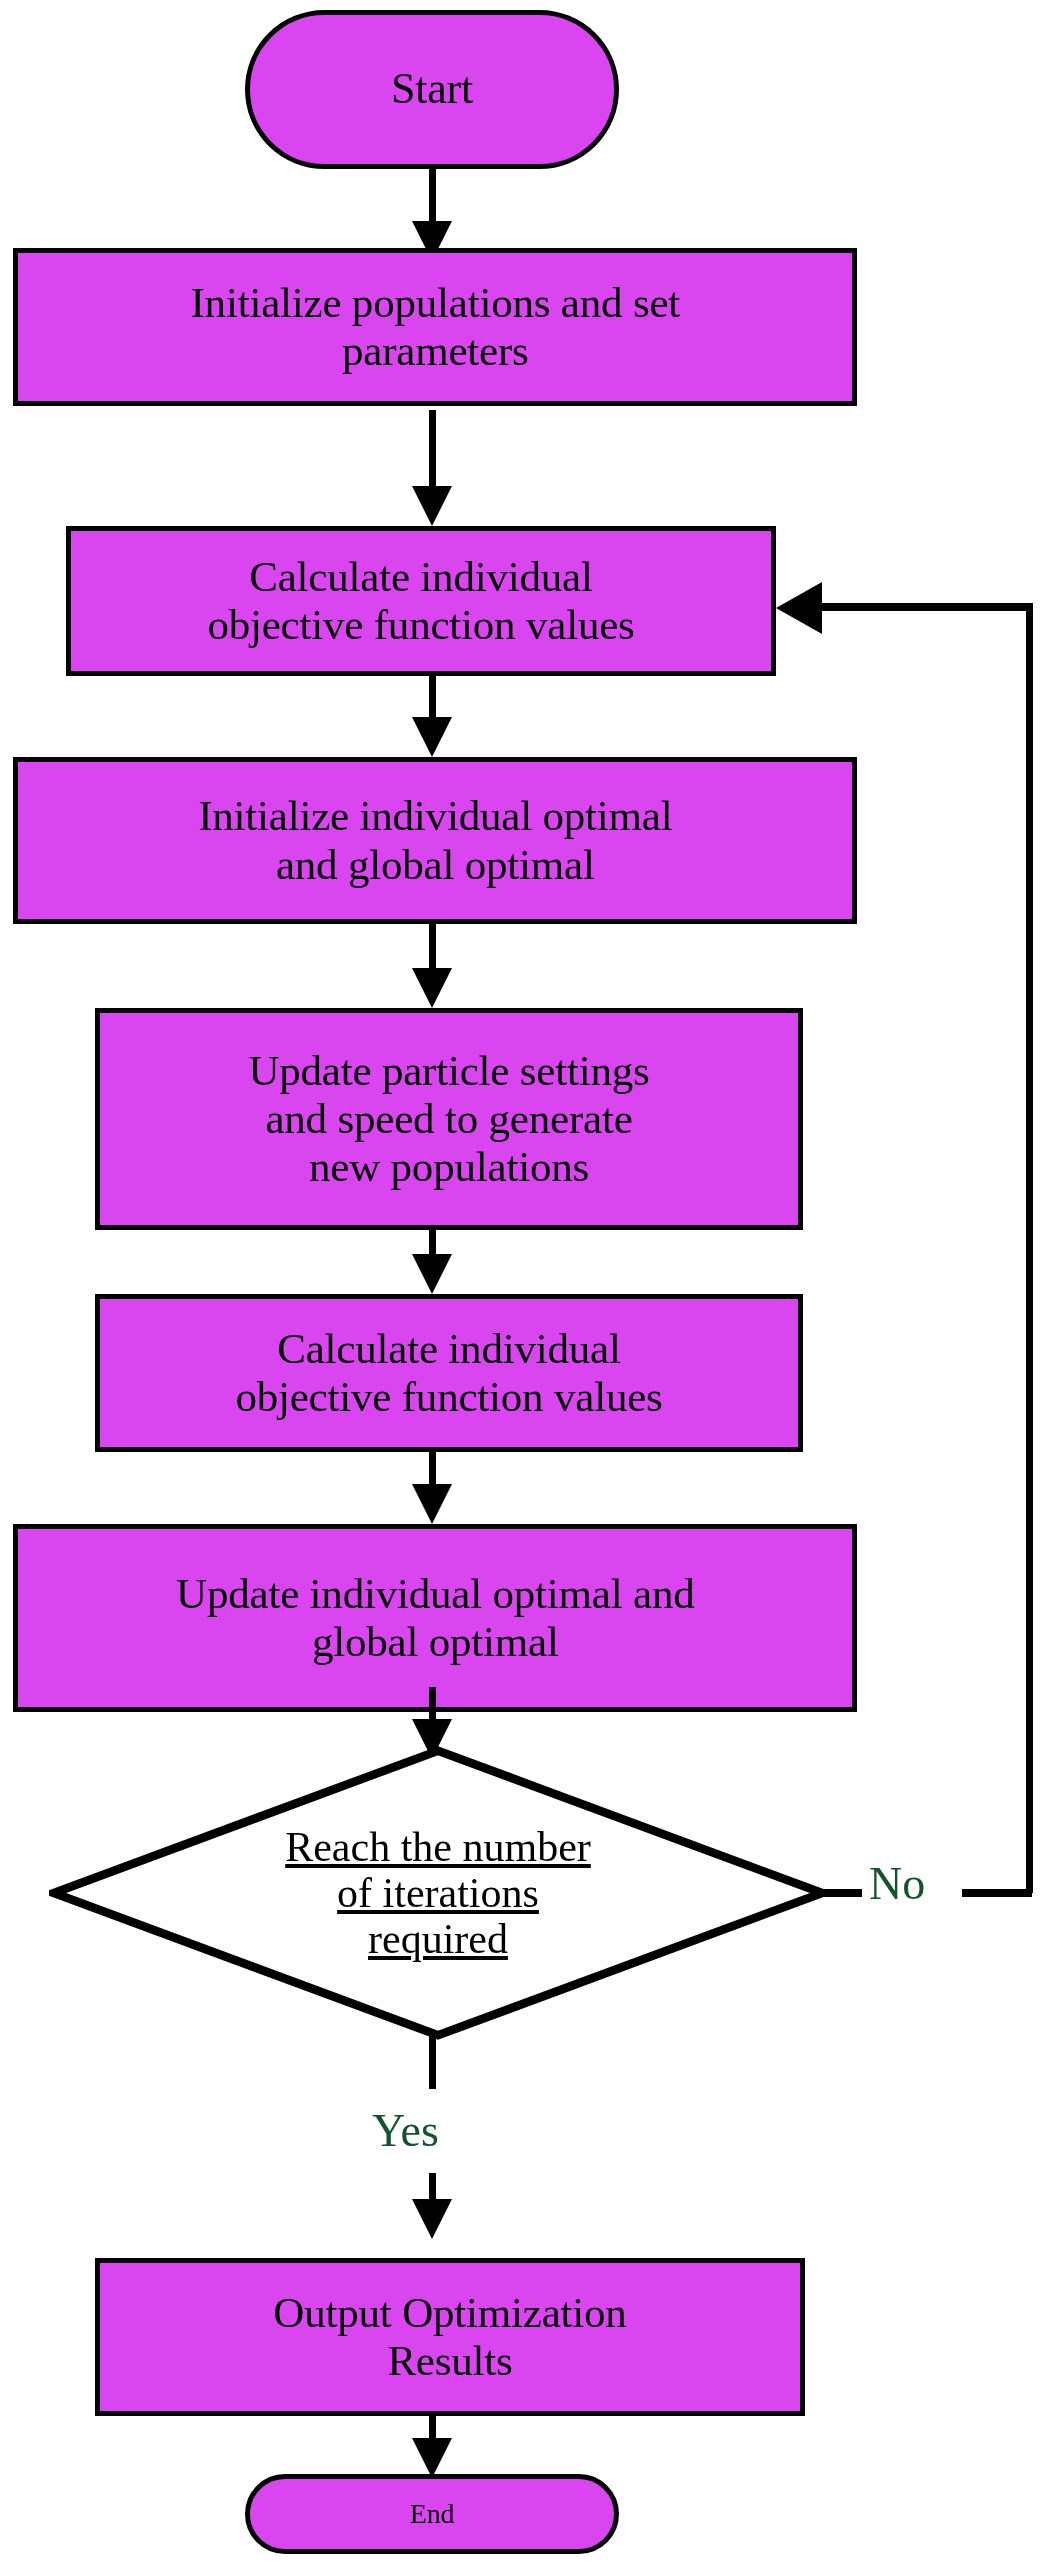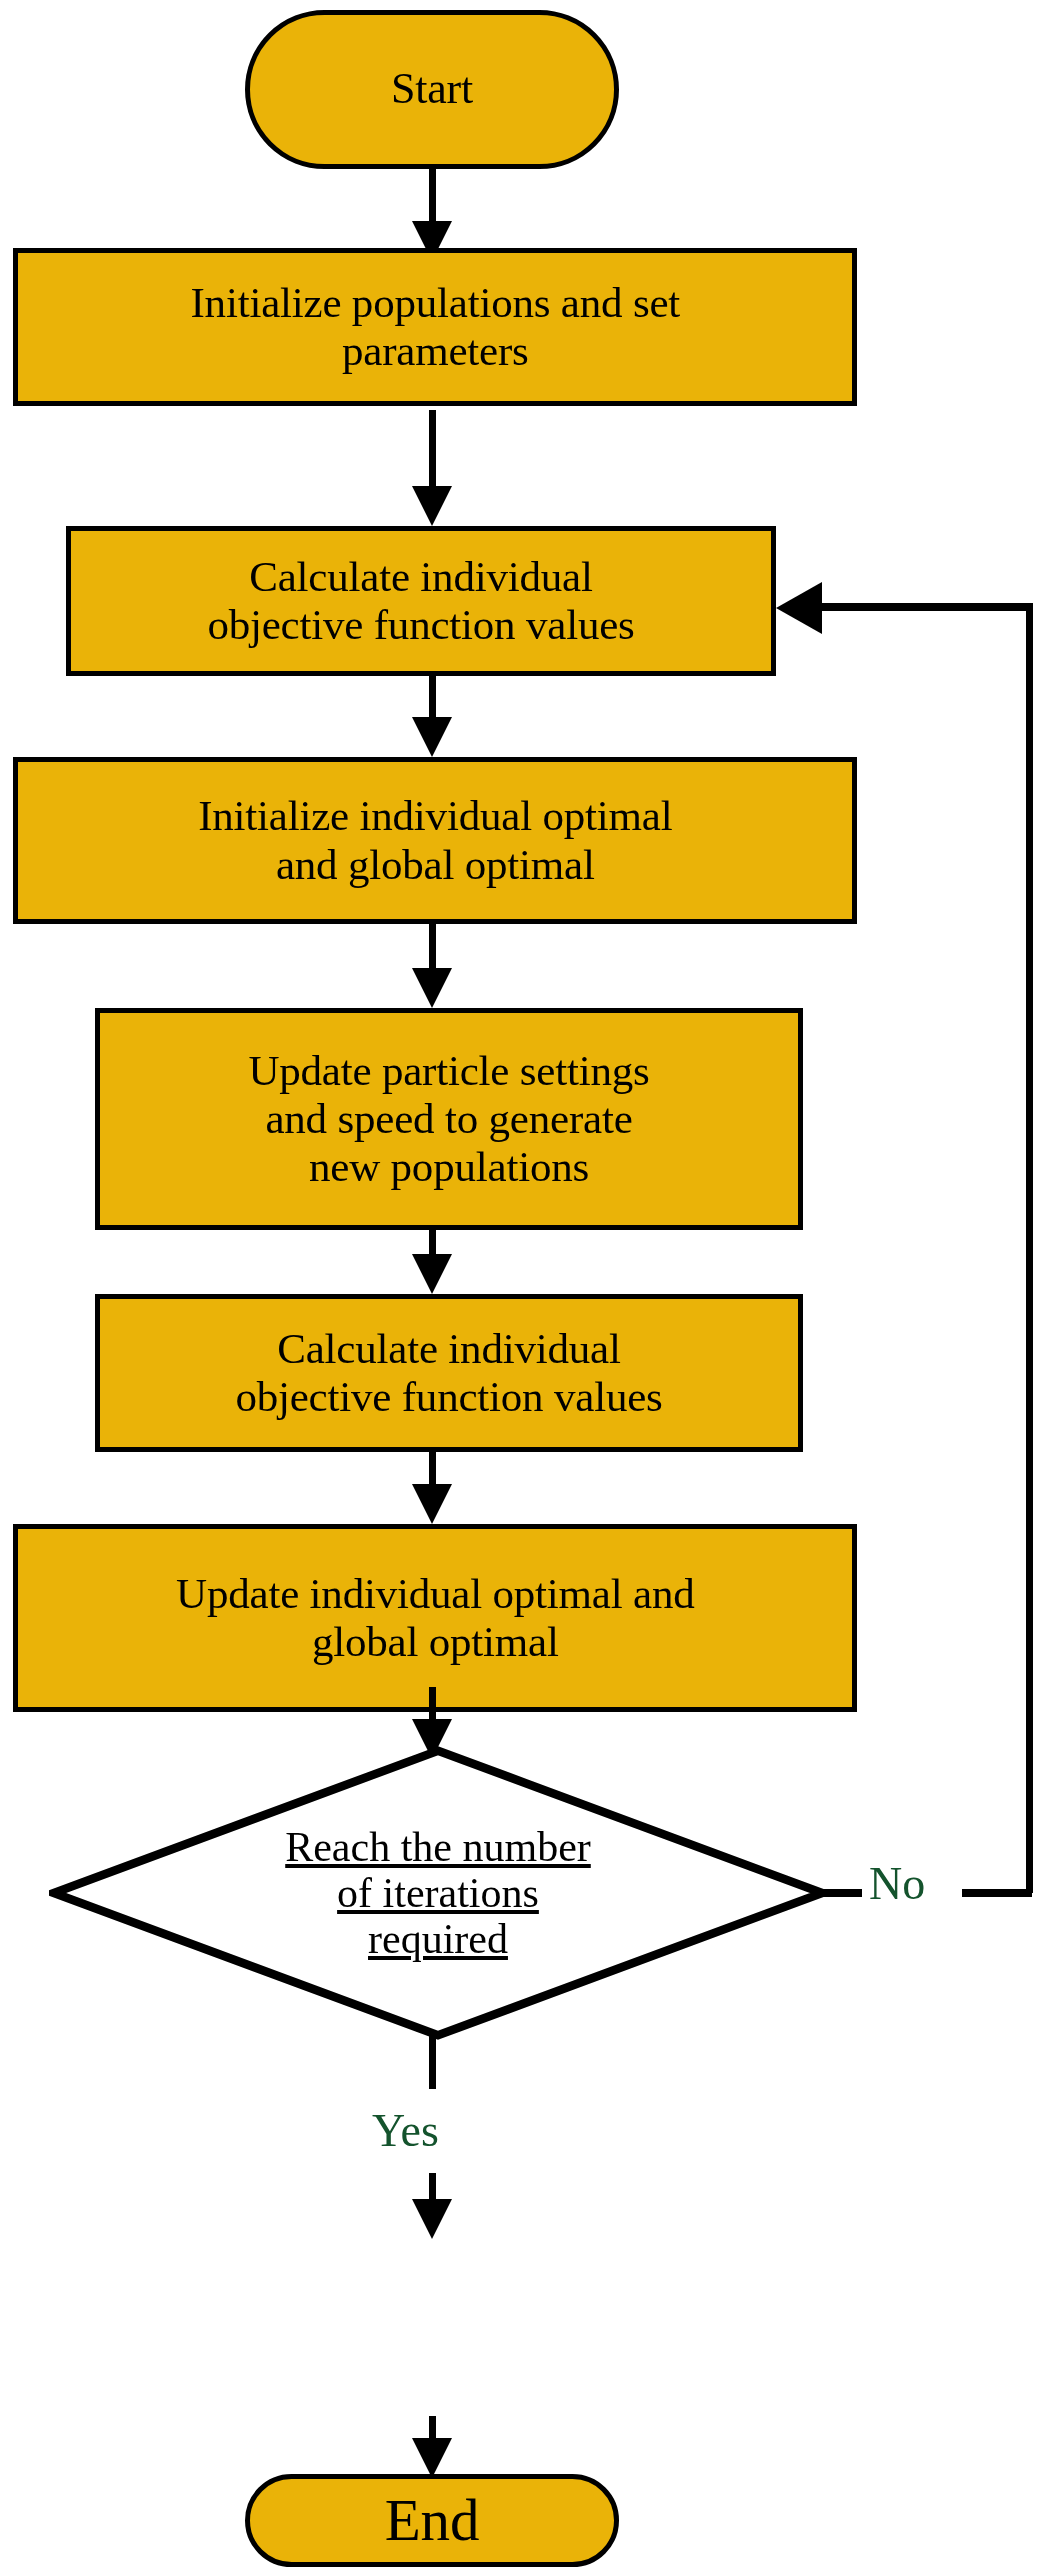--- a/index.html
+++ b/index.html
@@ -12,21 +12,21 @@
     position: relative;
     width: 1046px;
     height: 2576px;
     background: #ffffff;
     overflow: hidden;
     font-family: "Liberation Serif", "DejaVu Serif", serif;
   }
   .node {
     position: absolute;
     box-sizing: border-box;
-    background: #eab308;
+    background: #d946ef;
     border: 5.7px solid #000000;
     display: flex;
     align-items: center;
     justify-content: center;
     text-align: center;
     color: #000000;
     line-height: 1.12;
     white-space: pre-line;
     letter-spacing: -0.2px;
   }
@@ -175,22 +175,26 @@
   <div class="vline" style="left:1026px; top:603px; height:1290px;"></div>
 
   <div class="hline" style="left:822px; top:603px; width:211px;"></div>
   <div class="arrow-left" style="left:776px; top:582px;"></div>
 
   <div class="vline" style="left:429px; top:2036px; height:53px;"></div>
   <span class="edge-label" style="left:372px; top:2104px; font-size:46px;">Yes</span>
   <div class="vline" style="left:429px; top:2173px; height:40px;"></div>
   <div class="arrow-down" style="left:412px; top:2199px;"></div>
 
+  <div class="node" style="left:95px; top:2258px; width:710px; height:158px; font-size:43px;">
+    <span class="nodetext">Output Optimization
+Results</span>
+  </div>
 
   <div class="vline" style="left:429px; top:2416px; height:36px;"></div>
   <div class="arrow-down" style="left:412px; top:2438px;"></div>
 
-  <div class="node terminator" style="left:245px; top:2474px; width:374px; height:93px; font-size:59px;">
+  <div class="node terminator" style="left:245px; top:2474px; width:374px; height:80px; font-size:28px;">
     <span class="nodetext">End</span>
   </div>
 
 </div>
 
 
 </body></html>

